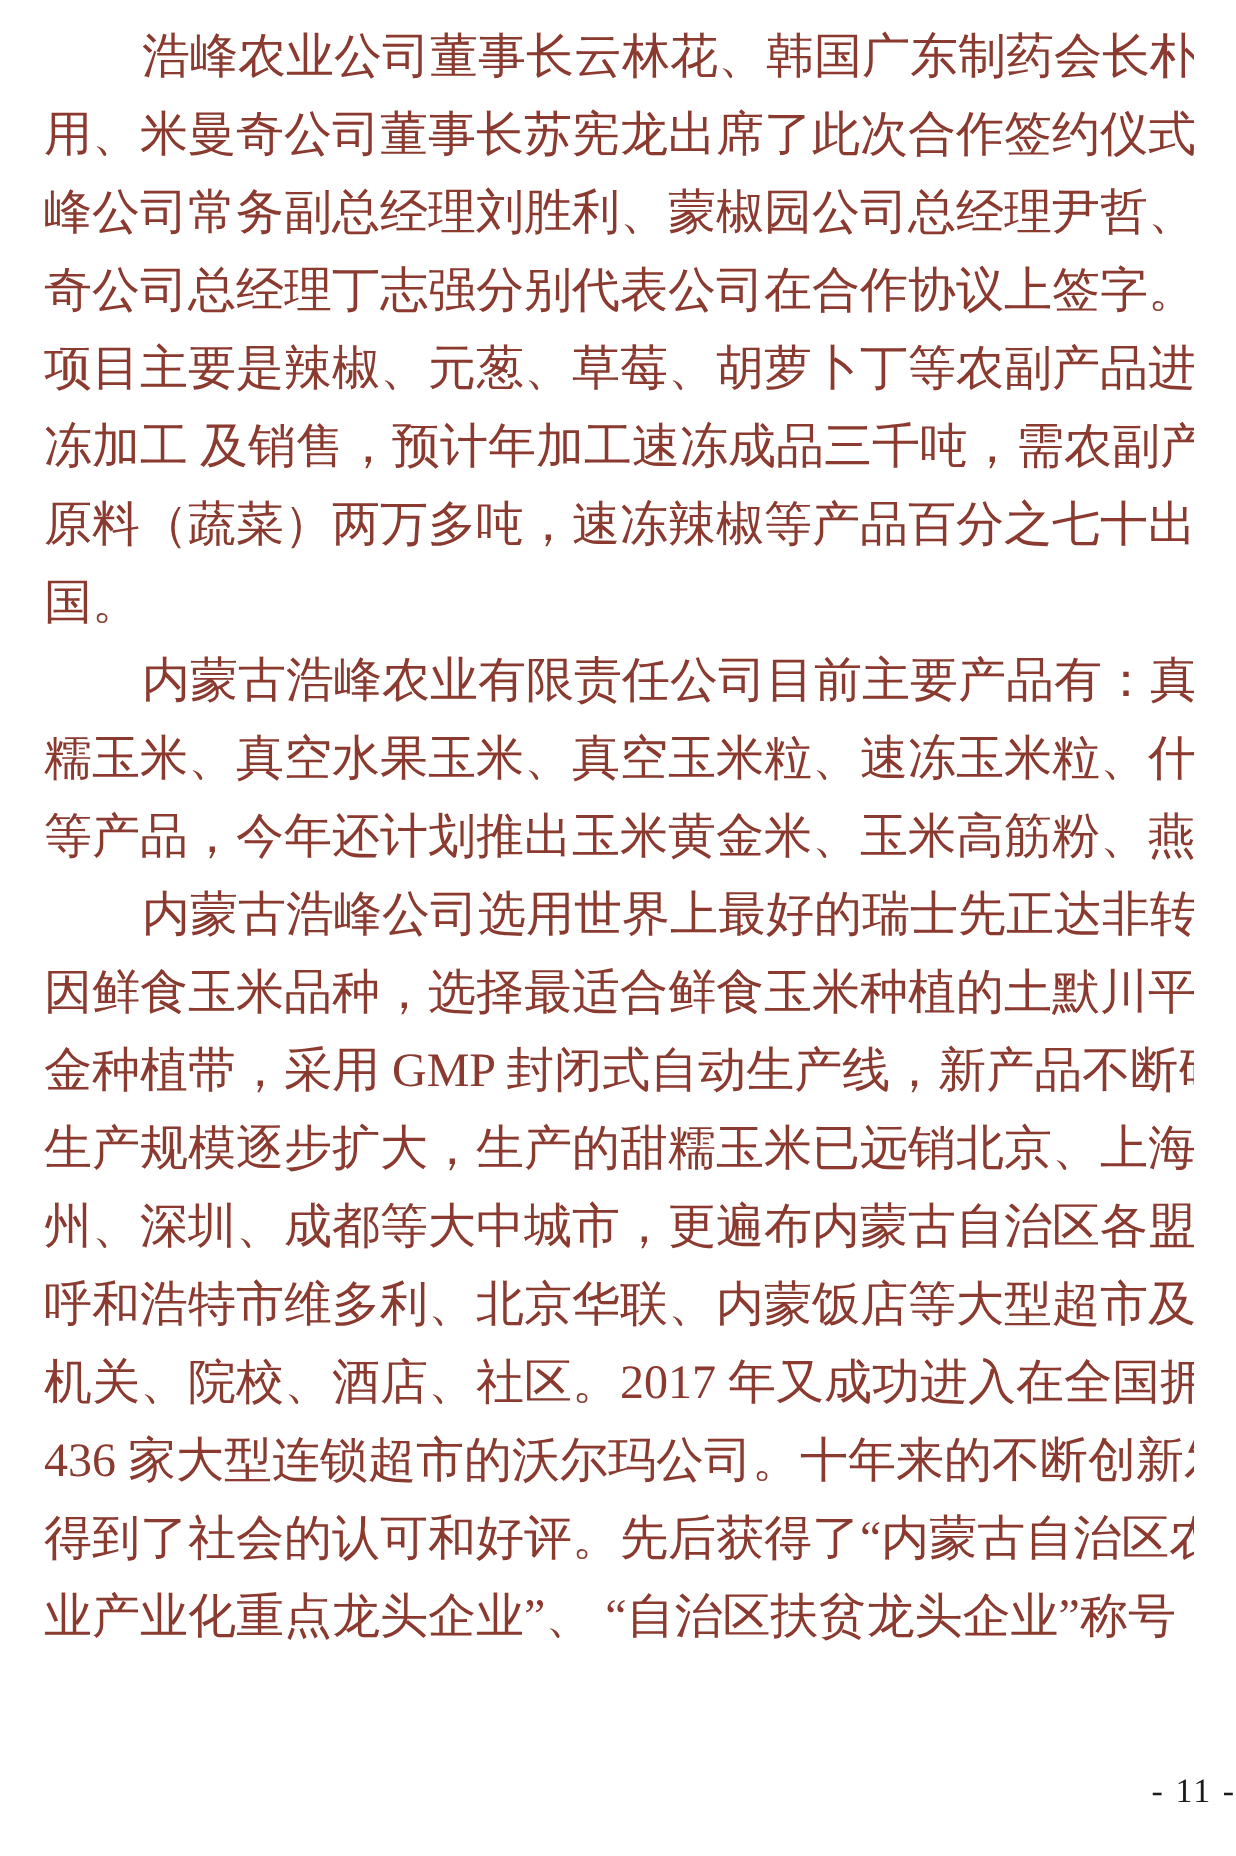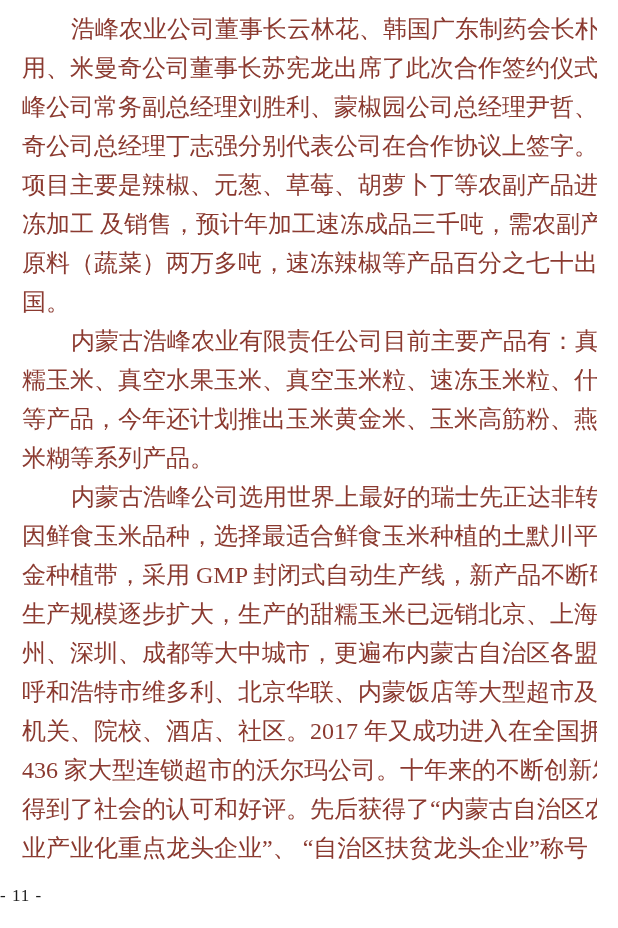--- a/index.html
+++ b/index.html
@@ -37,21 +37,21 @@
   }
   .line.para-end {
     text-align: left;
     text-align-last: left;
   }
   .footer {
     position: absolute;
     left: 0;
     right: 0;
     top: 886px;
-    text-align: left;
+    text-align: right;
     font-size: 17px;
     color: #1c1c1c;
     letter-spacing: 1px;
     font-family: "Liberation Serif", "DejaVu Serif", serif;
   }
 </style>
 </head>
 <body>
 
 <div class="page">
@@ -60,21 +60,20 @@
     <div class="line">用、米曼奇公司董事长苏宪龙出席了此次合作签约仪式。浩</div>
     <div class="line">峰公司常务副总经理刘胜利、蒙椒园公司总经理尹哲、米曼</div>
     <div class="line">奇公司总经理丁志强分别代表公司在合作协议上签字。合作</div>
     <div class="line">项目主要是辣椒、元葱、草莓、胡萝卜丁等农副产品进行速</div>
     <div class="line">冻加工 及销售，预计年加工速冻成品三千吨，需农副产品</div>
     <div class="line">原料（蔬菜）两万多吨，速冻辣椒等产品百分之七十出口韩</div>
     <div class="line para-end">国。</div>
     <div class="line indent">内蒙古浩峰农业有限责任公司目前主要产品有：真空甜</div>
     <div class="line">糯玉米、真空水果玉米、真空玉米粒、速冻玉米粒、什锦菜</div>
     <div class="line">等产品，今年还计划推出玉米黄金米、玉米高筋粉、燕麦玉</div>
-    <div class="line para-end">米糊等系列产品。</div>
     <div class="line indent">内蒙古浩峰公司选用世界上最好的瑞士先正达非转基</div>
     <div class="line">因鲜食玉米品种，选择最适合鲜食玉米种植的土默川平原黄</div>
     <div class="line">金种植带，采用 GMP 封闭式自动生产线，新产品不断研发，</div>
     <div class="line">生产规模逐步扩大，生产的甜糯玉米已远销北京、上海、广</div>
     <div class="line">州、深圳、成都等大中城市，更遍布内蒙古自治区各盟市及</div>
     <div class="line">呼和浩特市维多利、北京华联、内蒙饭店等大型超市及各大</div>
     <div class="line">机关、院校、酒店、社区。2017 年又成功进入在全国拥有</div>
     <div class="line">436 家大型连锁超市的沃尔玛公司。十年来的不断创新发展，</div>
     <div class="line">得到了社会的认可和好评。先后获得了“内蒙古自治区农牧</div>
     <div class="line">业产业化重点龙头企业”、 “自治区扶贫龙头企业”称号，</div>

